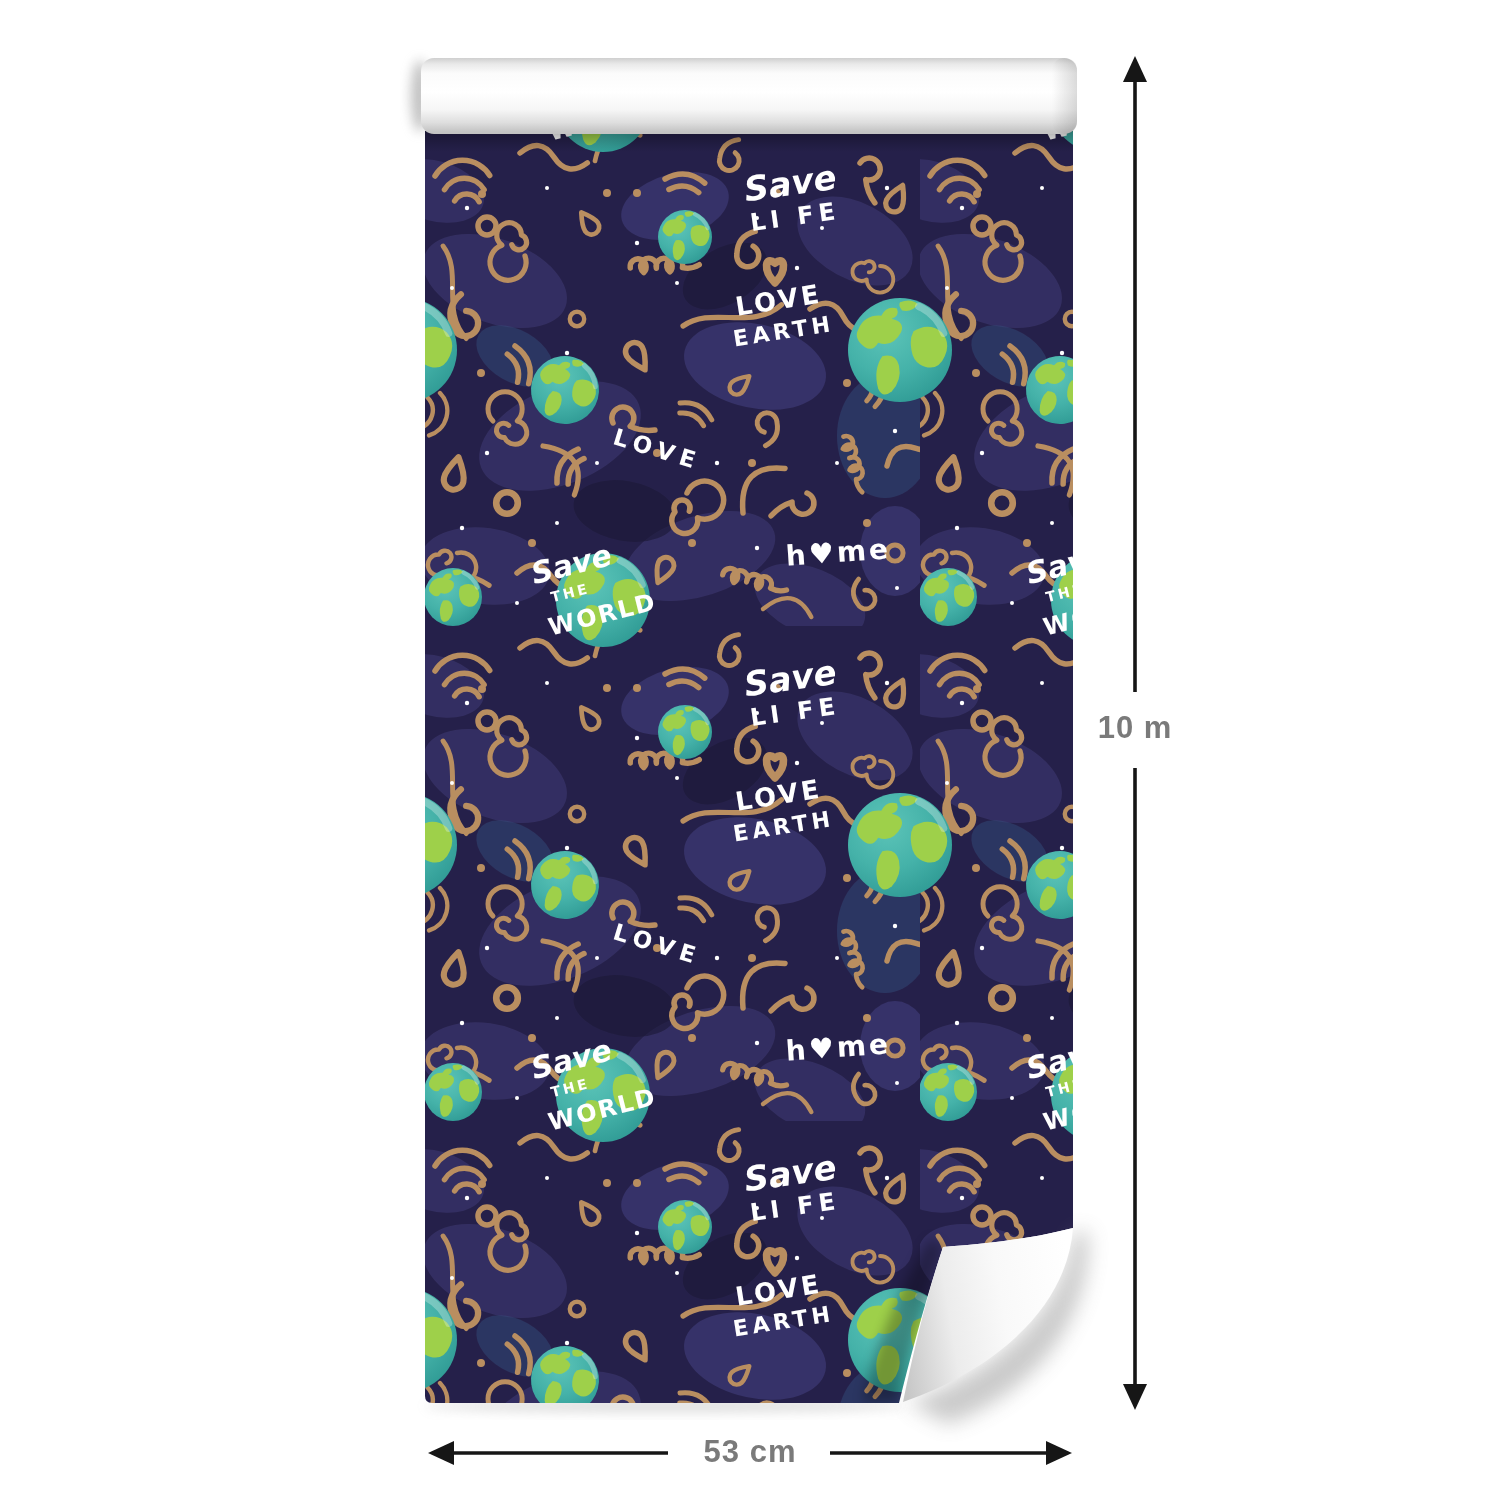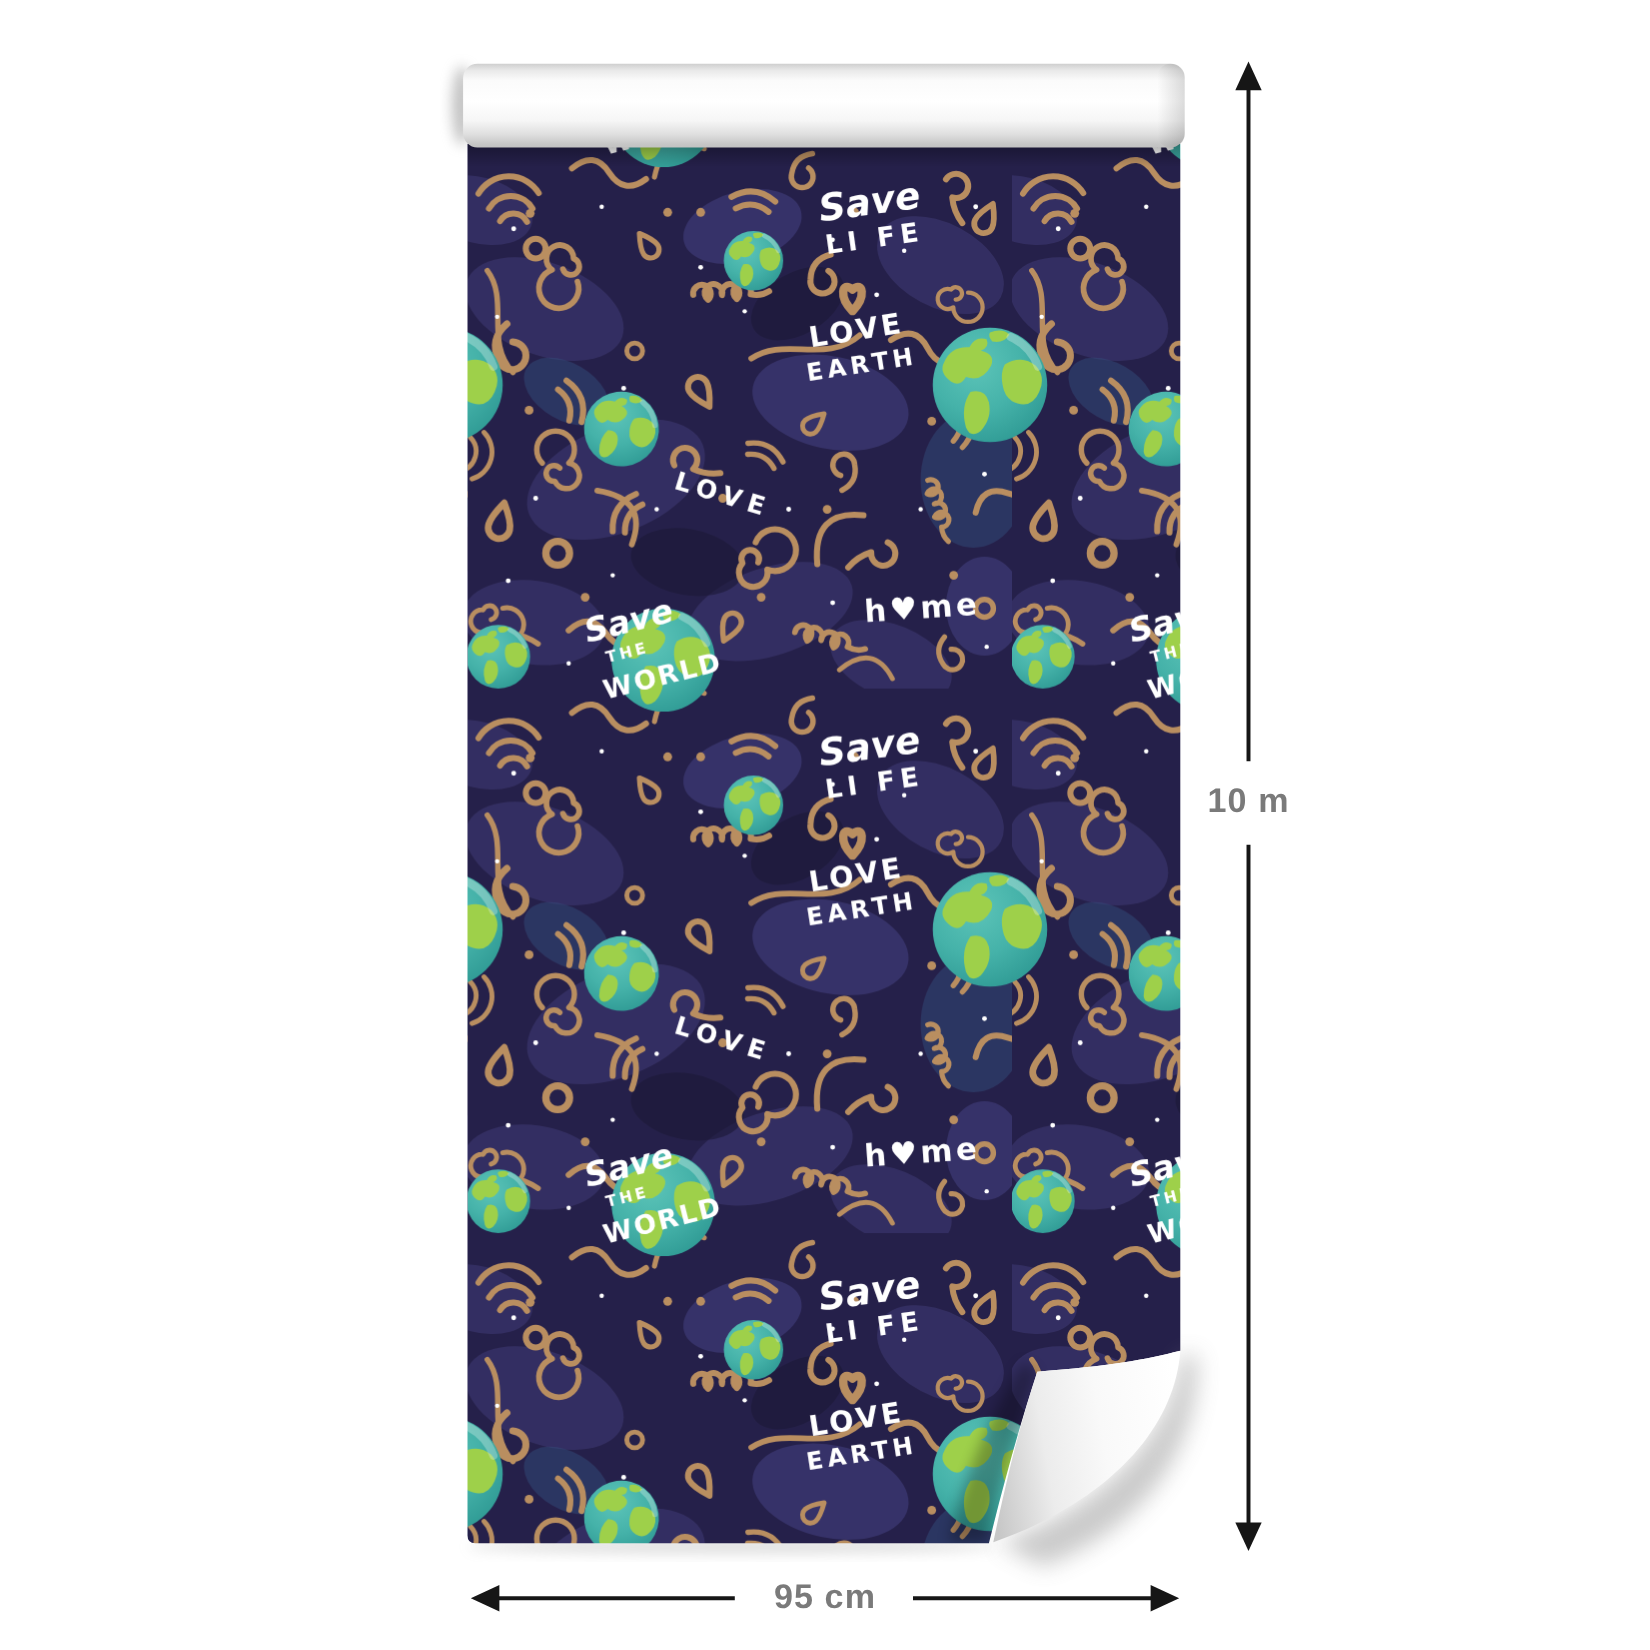--- a/index.html
+++ b/index.html
@@ -265,15 +265,15 @@
 
   <g>
     <line class="arrow-line" x1="451" y1="1453" x2="668" y2="1453"></line>
     <line class="arrow-line" x1="830" y1="1453" x2="1049" y2="1453"></line>
     <polygon class="arrow-head" points="428,1453 454,1441 454,1465"></polygon>
     <polygon class="arrow-head" points="1072,1453 1046,1441 1046,1465"></polygon>
   </g>
 </svg>
 
 <div id="height-label" class="dim-label">10 m</div>
-<div id="width-label" class="dim-label">95 cm</div>
+<div id="width-label" class="dim-label">53 cm</div>
 
 </div>
 
 </body></html>

